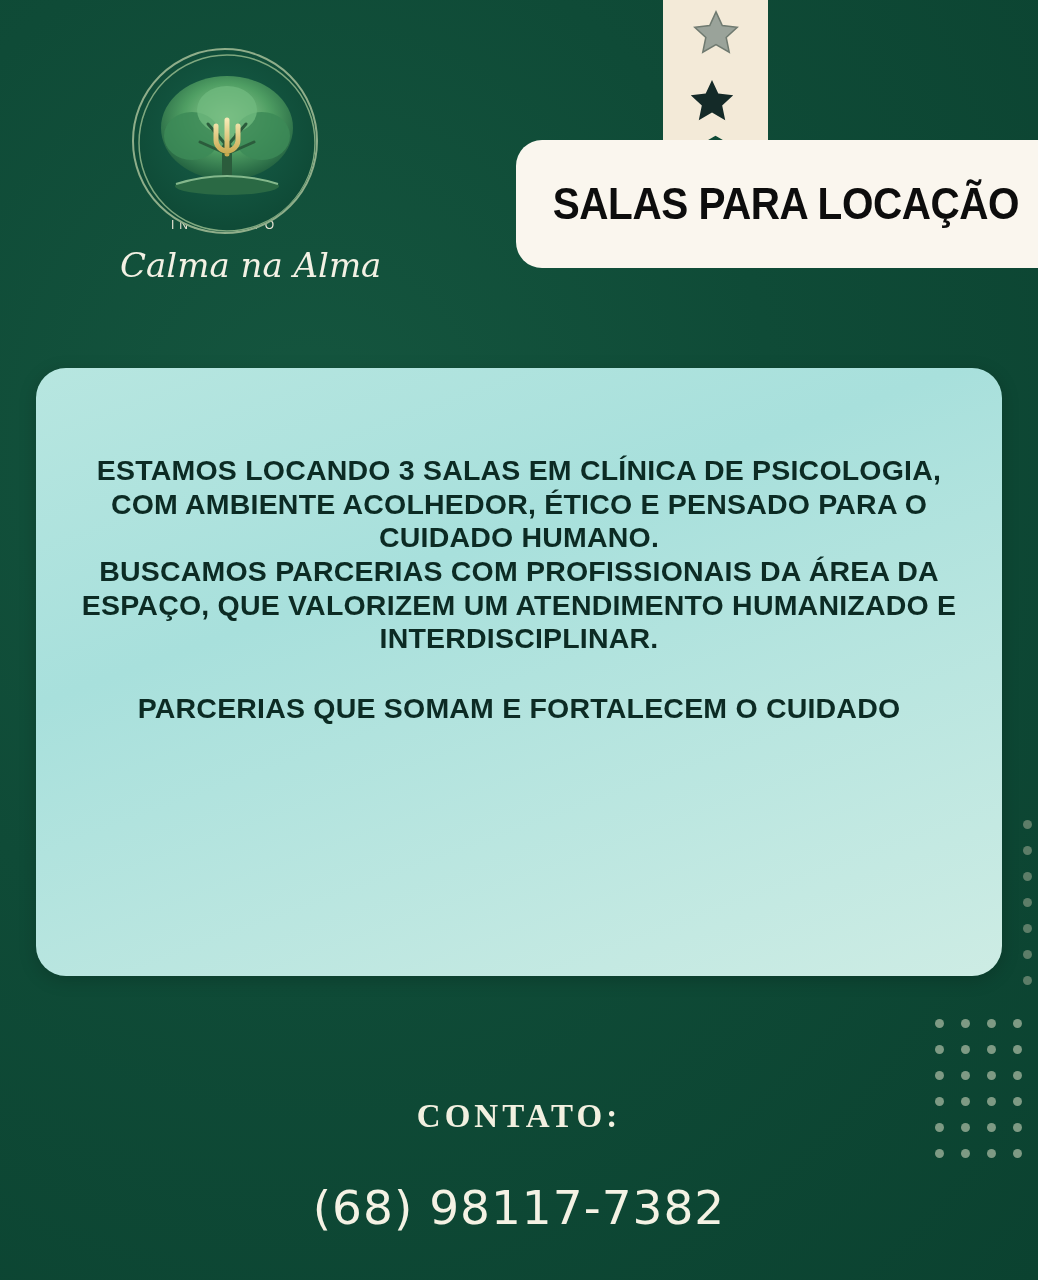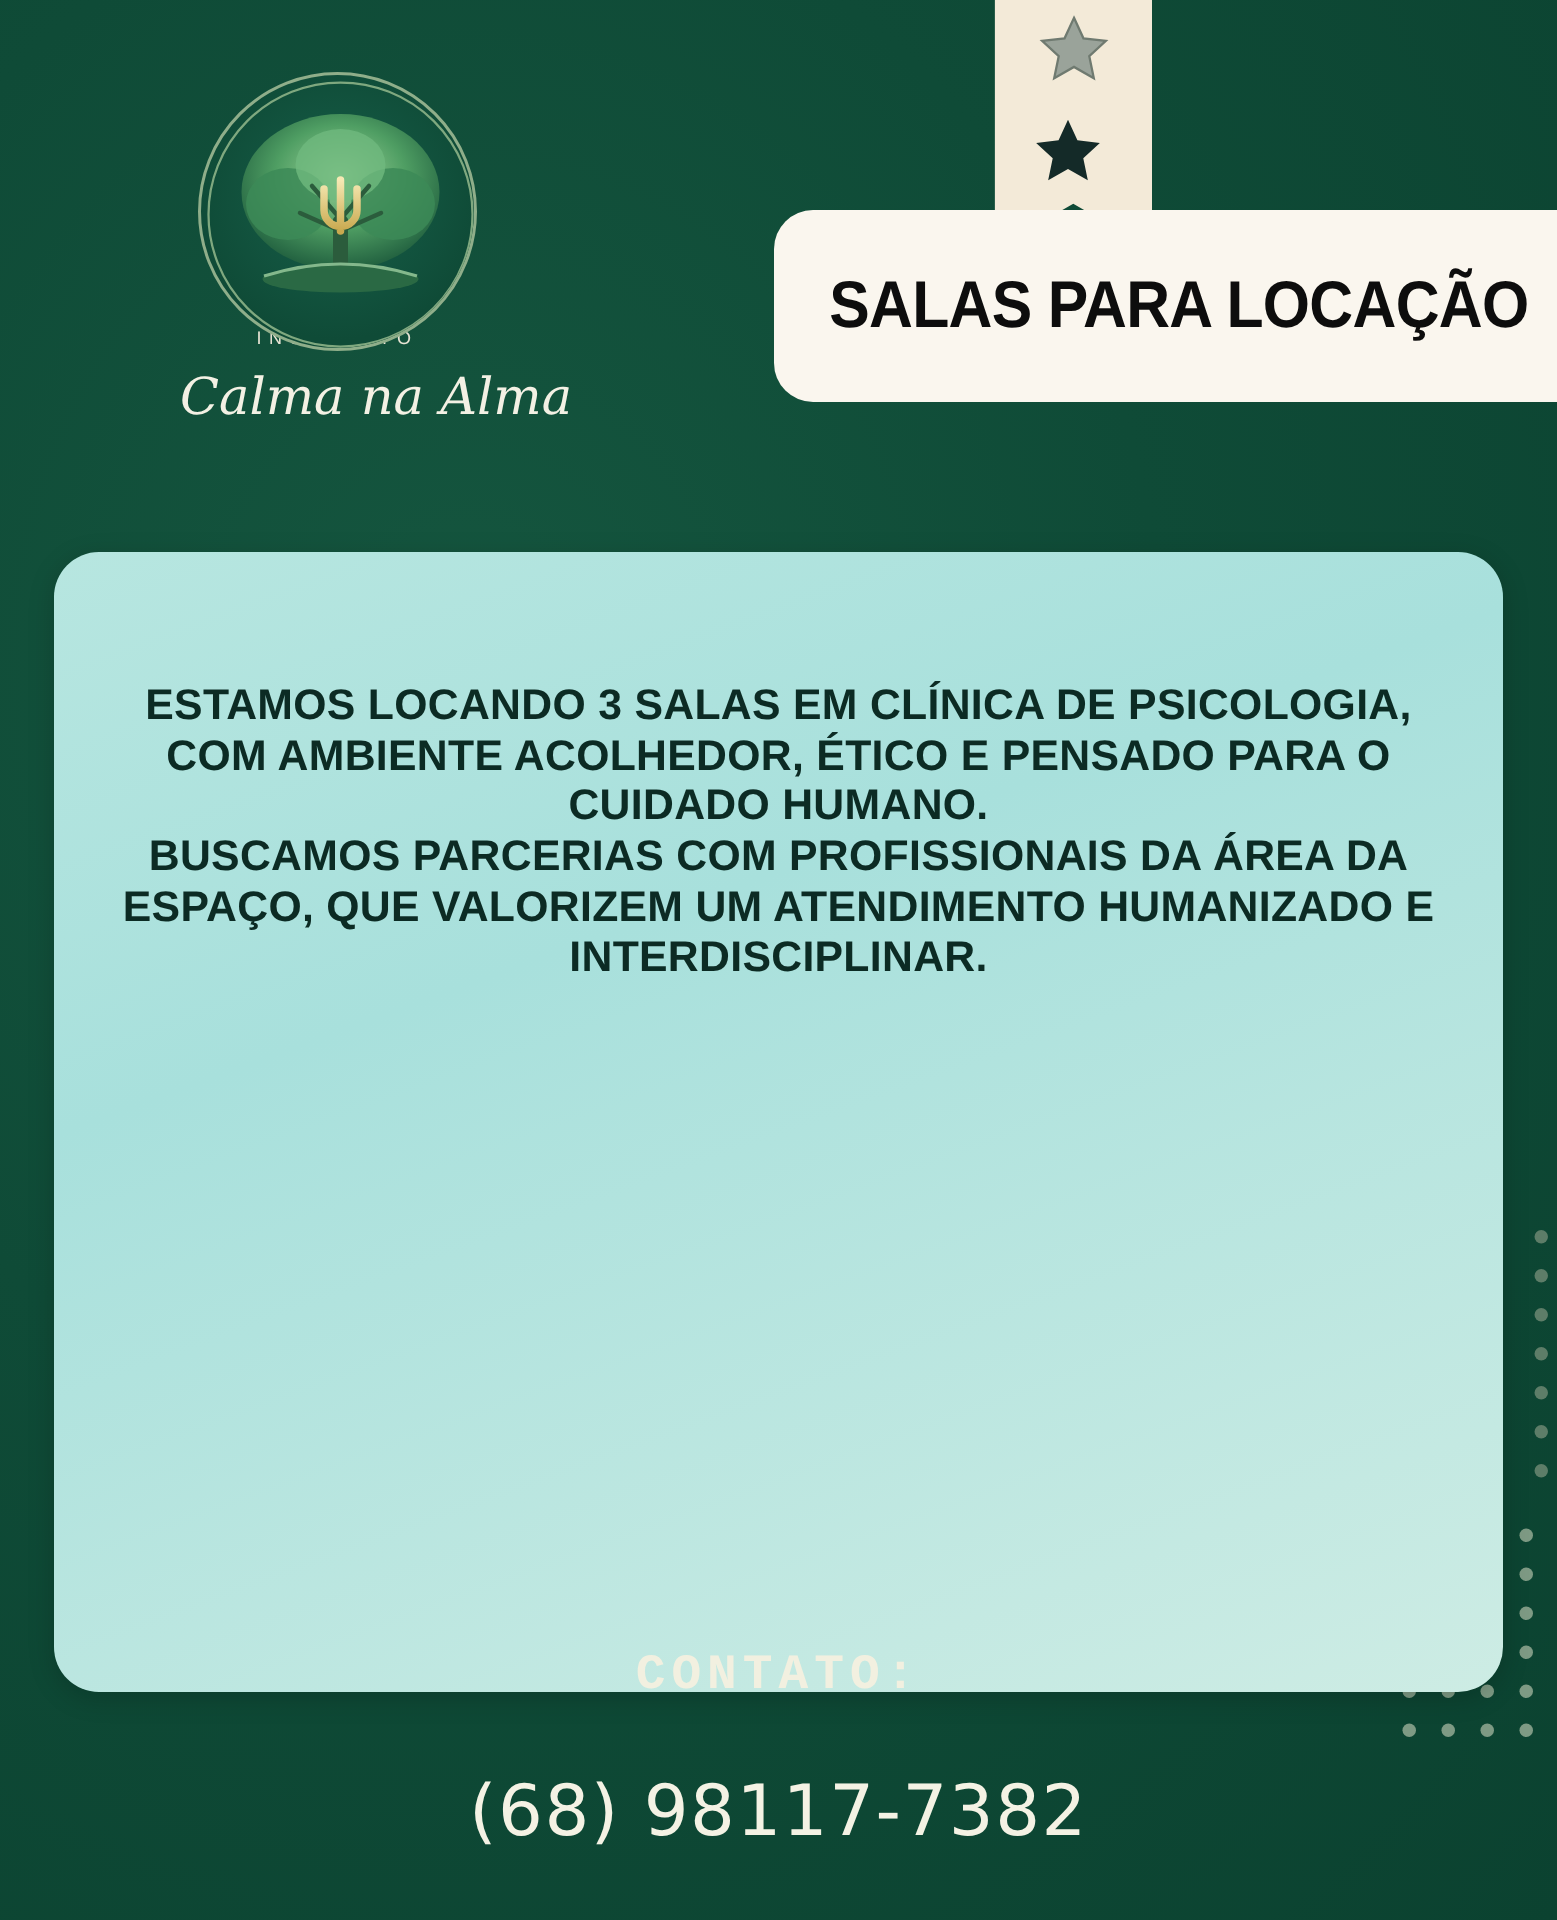--- a/index.html
+++ b/index.html
@@ -95,21 +95,21 @@
     color: #f3f1e4;
     white-space: nowrap;
   }
 
   
   .card {
     position: absolute;
     left: 36px;
     top: 368px;
     width: 966px;
-    height: 760px;
+    height: 608px;
     border-radius: 30px;
     background: linear-gradient(160deg, #b7e6e0 0%, #a8e0dc 35%, #cdece4 100%);
     box-shadow: 0 4px 18px rgba(0,0,0,0.18);
     z-index: 3;
     padding: 86px 40px 40px 40px;
     text-align: center;
   }
   .card p {
     color: #0c2b24;
     font-weight: bold;
@@ -147,21 +147,21 @@
 
   
   .contact {
     position: absolute;
     left: 0; right: 0;
     top: 1098px;
     text-align: center;
     z-index: 3;
   }
   .contact-label {
-    font-family: Liberation Mono, monospace;
+    font-family: Liberation Serif, serif;
     font-weight: bold;
     font-size: 33px;
     letter-spacing: 4px;
     color: #f2f0e0;
   }
   .contact-phone {
     font-family: "DejaVu Sans", sans-serif;
     font-size: 47px;
     color: #f4f2e4;
     letter-spacing: 1px;
@@ -218,20 +218,21 @@
       </svg>
     </div>
     <div class="logo-sub">INSTITUTO</div>
     <div class="logo-name">Calma na Alma</div>
   </div>
 
   <div class="card">
     <p>ESTAMOS LOCANDO 3 SALAS EM CLÍNICA DE PSICOLOGIA, COM AMBIENTE ACOLHEDOR, ÉTICO E PENSADO PARA O CUIDADO HUMANO.</p>
     <p>BUSCAMOS PARCERIAS COM PROFISSIONAIS DA ÁREA DA ESPAÇO, QUE VALORIZEM UM ATENDIMENTO HUMANIZADO E INTERDISCIPLINAR.</p>
     <div class="block-gap"></div>
+    <p>PARCERIAS QUE SOMAM E FORTALECEM O CUIDADO</p>
     <div class="block-gap-sm"></div>
   </div>
 
   <div class="dots-col">
     <div class="dot dim" style="margin-bottom:17px;"></div>
     <div class="dot dim" style="margin-bottom:17px;"></div>
     <div class="dot dim" style="margin-bottom:17px;"></div>
     <div class="dot dim" style="margin-bottom:17px;"></div>
     <div class="dot dim" style="margin-bottom:17px;"></div>
     <div class="dot dim" style="margin-bottom:17px;"></div>

